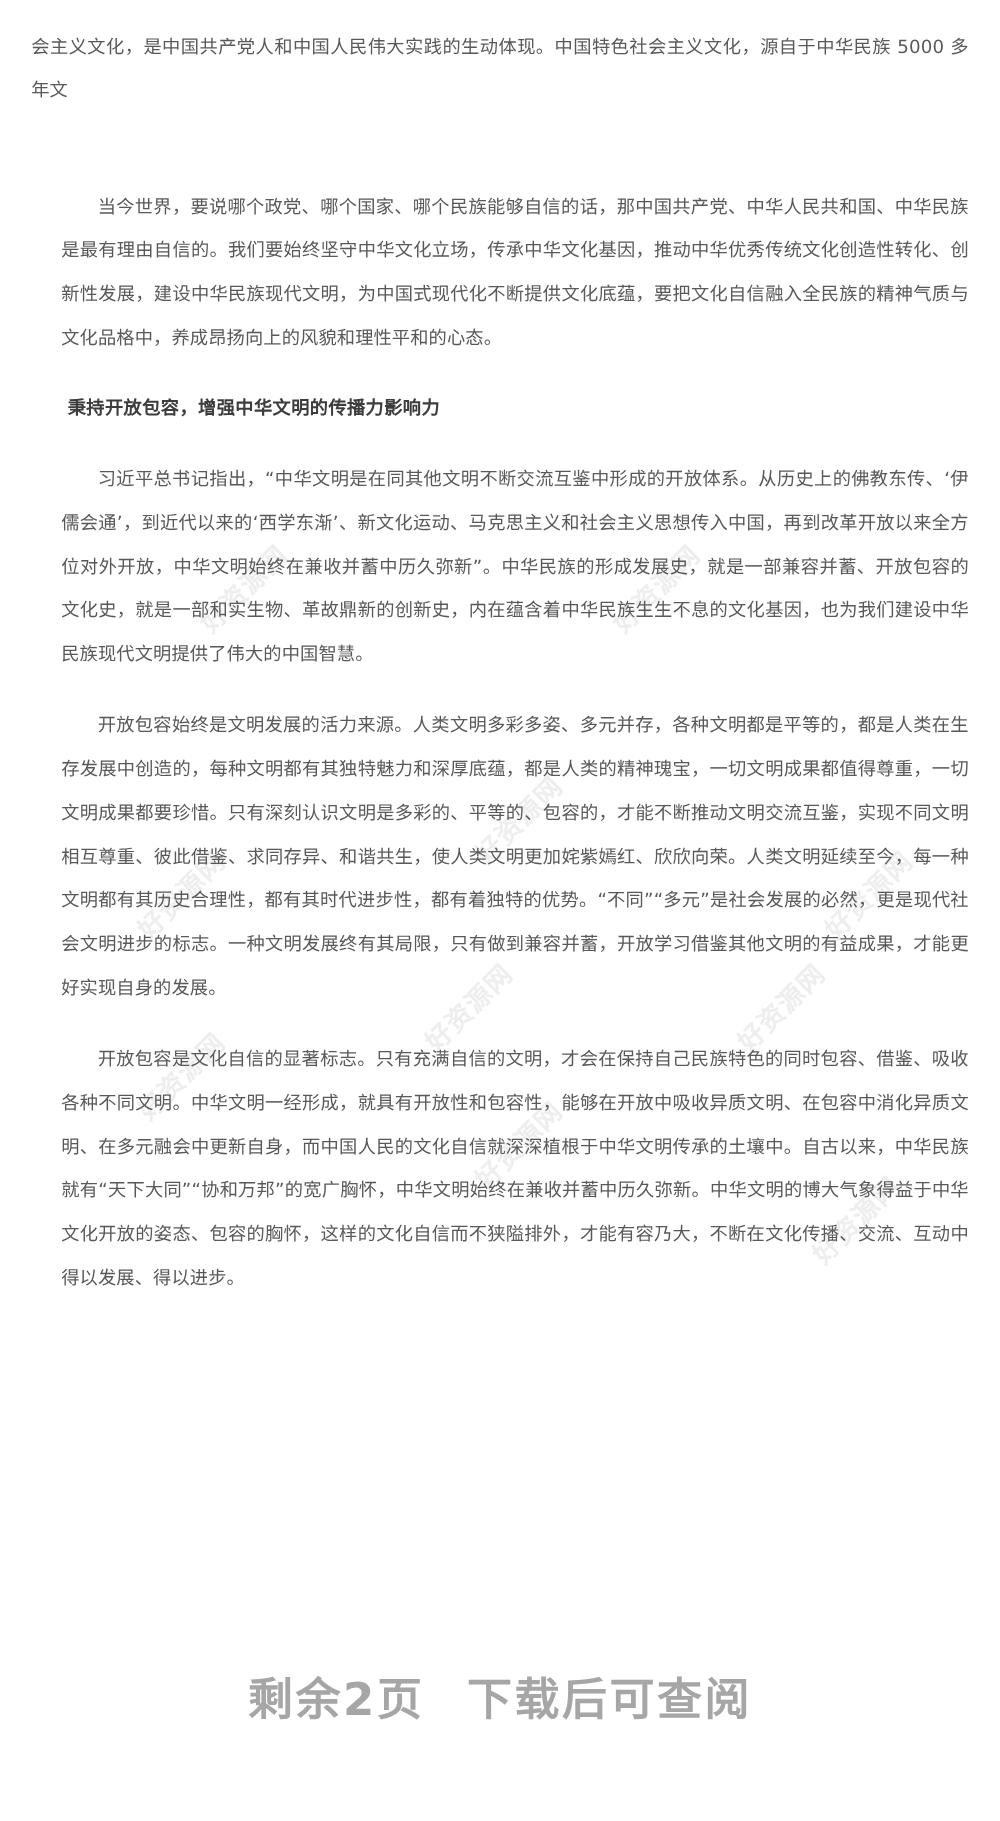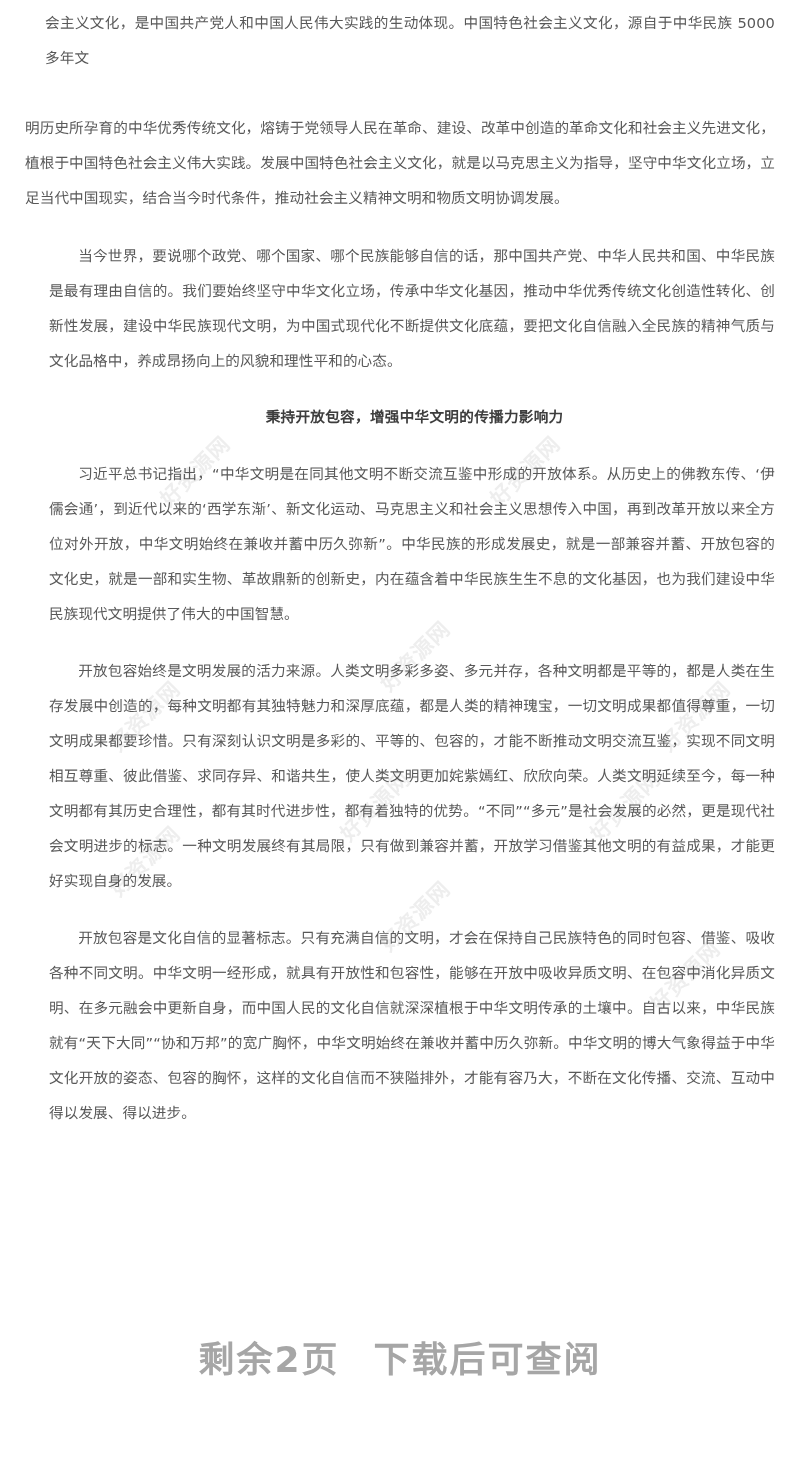--- a/index.html
+++ b/index.html
@@ -64,35 +64,33 @@
     margin-left: 24px;
   }
   .heading {
     margin: 0;
     font-size: 14.6px;
     line-height: 35px;
     font-weight: 700;
     color: #3d3d3d;
     text-indent: 2em;
     letter-spacing: 0.3px;
-    text-align: center;
   }
 
   
   .gap-1  { height: 35px; }
   .gap-2  { height: 23px; }
   .gap-3  { height: 21px; }
   .gap-4  { height: 22px; }
   .gap-5  { height: 22px; }
   .gap-6  { height: 22px; }
   .gap-7  { height: 22px; }
 
   .first-line {
-    padding-top: 5px;
-    margin-left: 20px;
+    padding-top: 20px;
   }
 
   
   #footer-notice {
     position: absolute;
     left: 0;
     top: 1330px;
     width: 800px;
     z-index: 2;
     text-align: center;
@@ -125,21 +123,20 @@
     <span class="watermark" style="left:370px;  top:900px;">好资源网</span>
     <span class="watermark" style="left:640px;  top:960px;">好资源网</span>
   </div>
 
   <div id="doc-body">
 
     <p class="para first-line">会主义文化，是中国共产党人和中国人民伟大实践的生动体现。中国特色社会主义文化，源自于中华民族 5000 多年文</p>
 
     <div class="gap-1"></div>
 
-    <p class="para">明历史所孕育的中华优秀传统文化，熔铸于党领导人民在革命、建设、改革中创造的革命文化和社会主义先进文化，植根于中国特色社会主义伟大实践。发展中国特色社会主义文化，就是以马克思主义为指导，坚守中华文化立场，立足当代中国现实，结合当今时代条件，推动社会主义精神文明和物质文明协调发展。</p>
 
     <div class="gap-2"></div>
 
     <p class="para indent">当今世界，要说哪个政党、哪个国家、哪个民族能够自信的话，那中国共产党、中华人民共和国、中华民族是最有理由自信的。我们要始终坚守中华文化立场，传承中华文化基因，推动中华优秀传统文化创造性转化、创新性发展，建设中华民族现代文明，为中国式现代化不断提供文化底蕴，要把文化自信融入全民族的精神气质与文化品格中，养成昂扬向上的风貌和理性平和的心态。</p>
 
     <div class="gap-3"></div>
 
     <h2 class="heading">秉持开放包容，增强中华文明的传播力影响力</h2>
 
     <div class="gap-4"></div>

